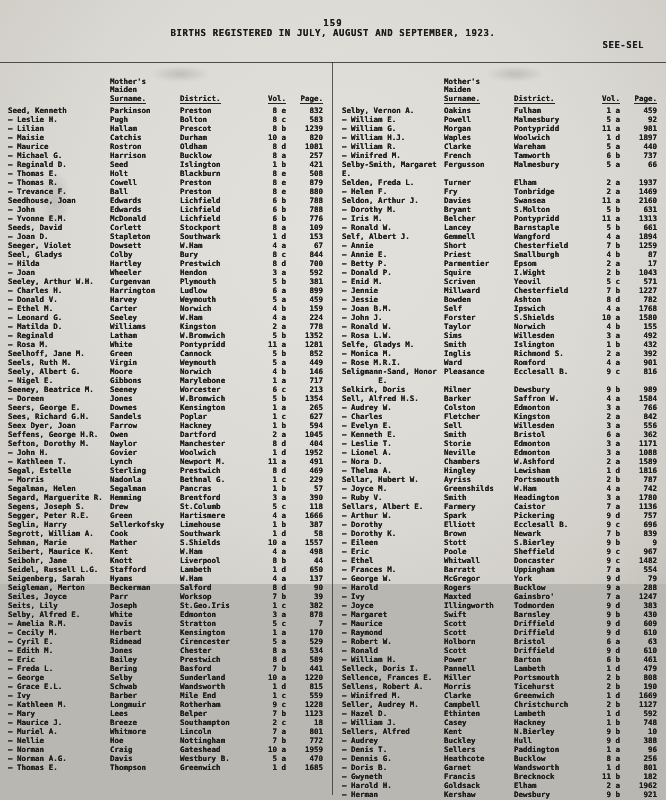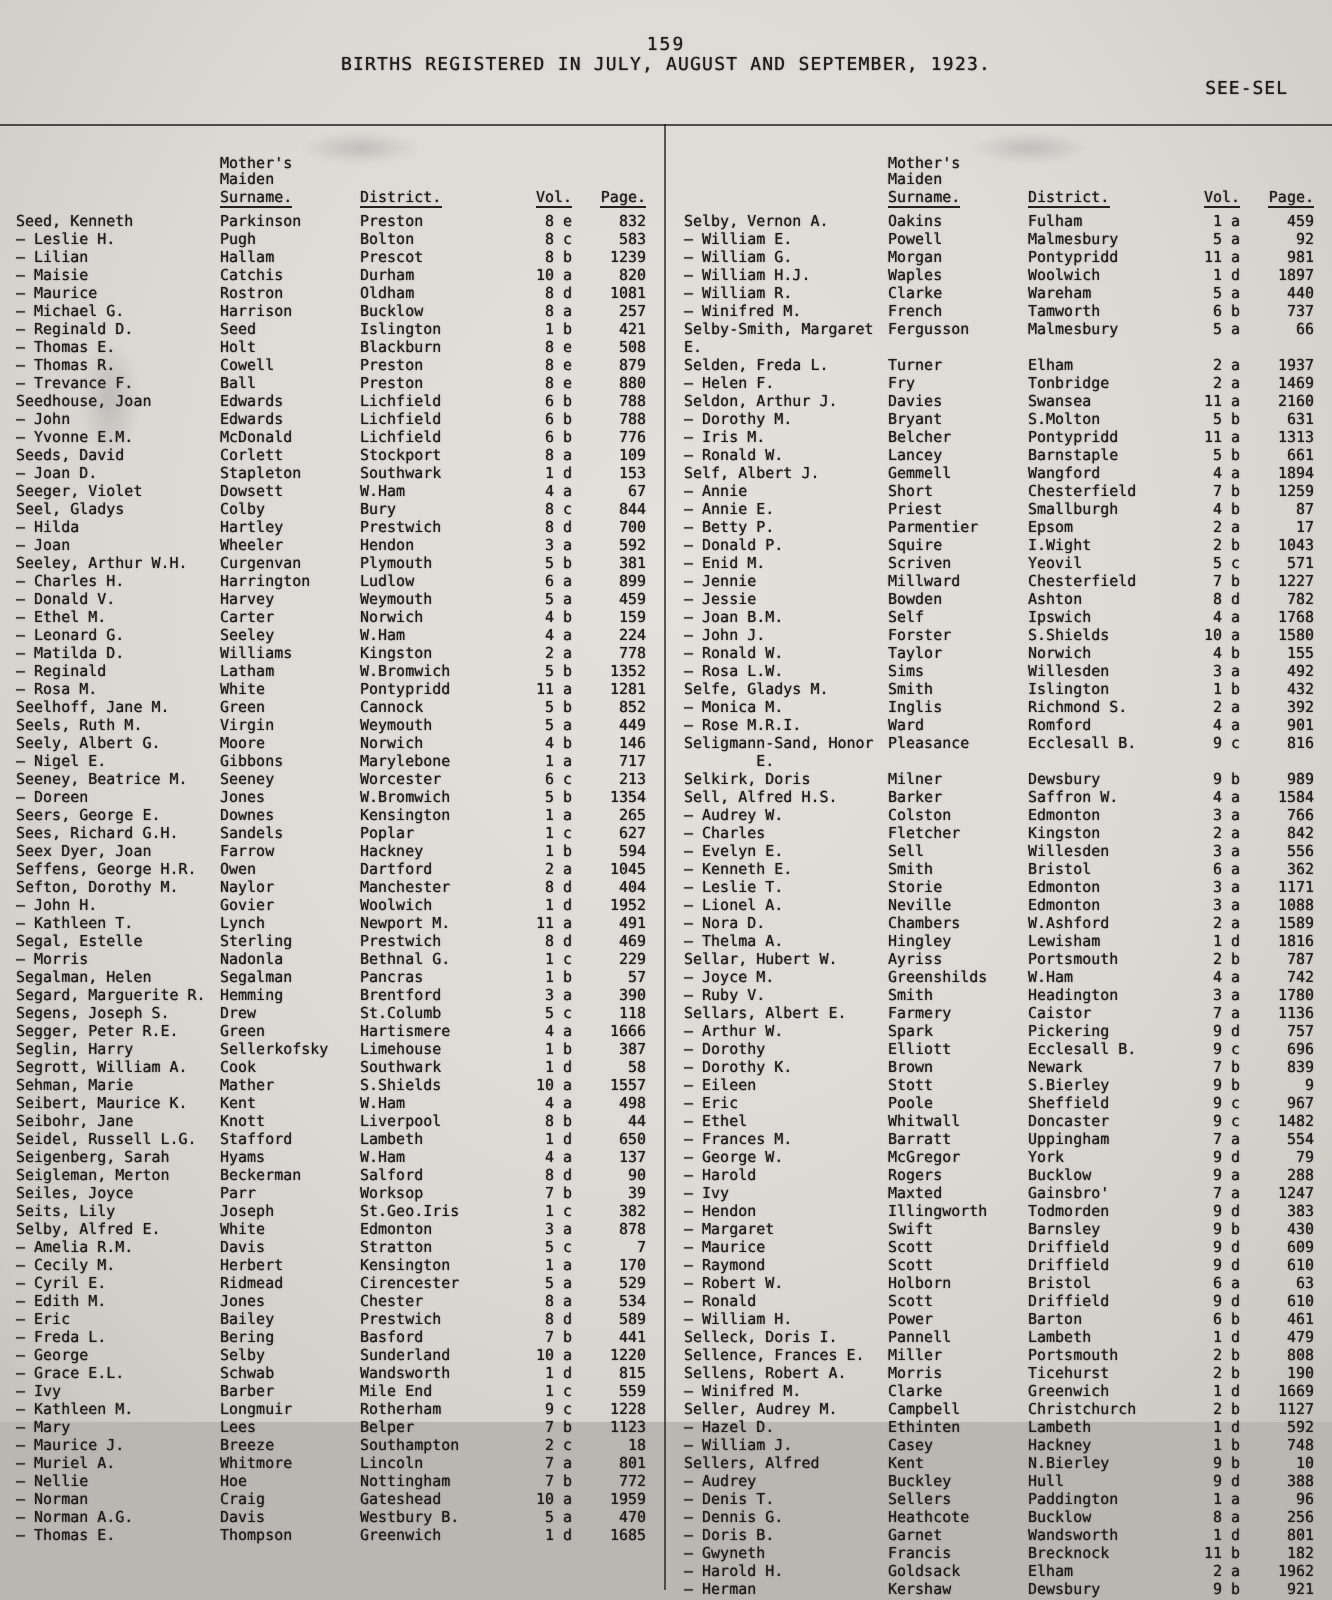--- a/index.html
+++ b/index.html
@@ -2,25 +2,25 @@
 <html><head>
 <meta charset="utf-8">
 <style>
   html,body{margin:0;padding:0;}
   body{
     width:666px;height:800px;overflow:hidden;
     background:#b9b7b2;
     font-family:"DejaVu Sans Mono","Liberation Mono",monospace;
   }
   #scan-page{
-    position:relative;width:666px;height:711px;
+    position:relative;width:666px;height:584px;
     background:
       radial-gradient(ellipse at 50% 40%, #e3e1dc 0%, #dcdad5 55%, #cfccc6 90%, #c4c1bb 100%);
     color:#1c1c1c;
-    font-weight:normal;
+    font-weight:bold;
   }
   .ink{ text-shadow:0 0 0.6px rgba(20,20,20,.85); }
   #page-number{
     position:absolute;top:18px;left:0;width:100%;
     text-align:center;font-size:9px;letter-spacing:1px;
   }
   #doc-title{
     position:absolute;top:28px;left:0;width:100%;
     text-align:center;font-size:9px;letter-spacing:.6px;
   }
@@ -998,21 +998,21 @@
           <span class="c-page">288</span>
         </div>
         <div class="row">
           <span class="c-name">— Ivy</span>
           <span class="c-mother">Maxted</span>
           <span class="c-district">Gainsbro'</span>
           <span class="c-vol">7 a</span>
           <span class="c-page">1247</span>
         </div>
         <div class="row">
-          <span class="c-name">— Hendon</span>
+          <span class="c-name">— Joyce</span>
           <span class="c-mother">Illingworth</span>
           <span class="c-district">Todmorden</span>
           <span class="c-vol">9 d</span>
           <span class="c-page">383</span>
         </div>
         <div class="row">
           <span class="c-name">— Margaret</span>
           <span class="c-mother">Swift</span>
           <span class="c-district">Barnsley</span>
           <span class="c-vol">9 b</span>

